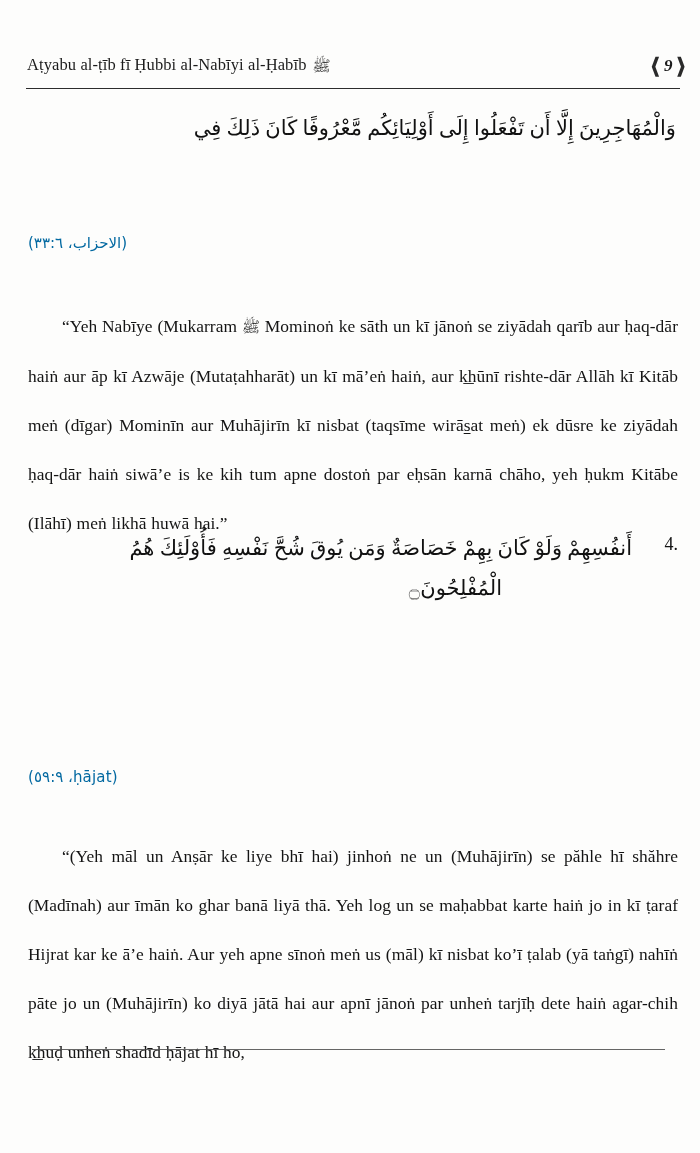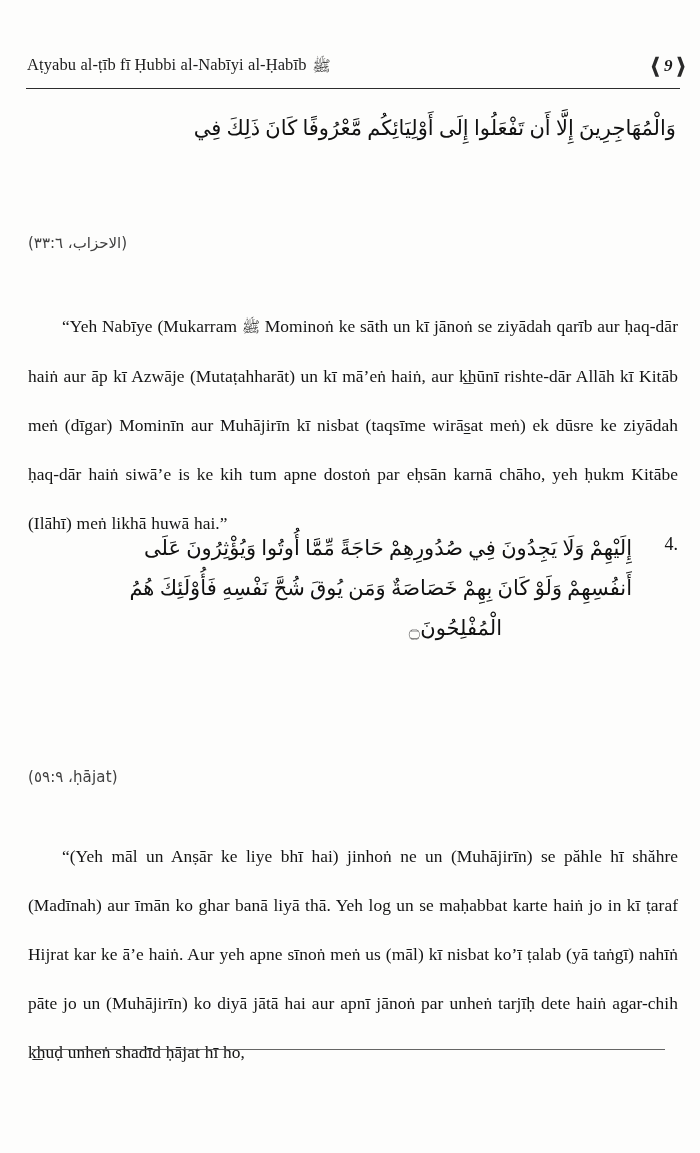--- a/index.html
+++ b/index.html
@@ -122,21 +122,21 @@
     color: #131313;
     direction: ltr;
   }
   
   .citation {
     position: absolute;
     left: 28px;
     direction: rtl;
     font-family: "DejaVu Sans", sans-serif;
     font-size: 15px;
-    color: #404040;
+    color: #0369a1;
     letter-spacing: .2px;
   }
   #citation-1 { top: 234px; }
   #citation-2 { top: 768px; }
   
   .translation {
     position: absolute;
     left: 28px;
     width: 650px;
     font-family: "Liberation Serif", serif;
@@ -177,21 +177,20 @@
     <span class="aline">وَالْمُهَاجِرِينَ إِلَّا أَن تَفْعَلُوا إِلَى أَوْلِيَائِكُم مَّعْرُوفًا كَانَ ذَلِكَ فِي</span>
   </div>
 
   <div class="citation" id="citation-1">(الاحزاب، ٣٣:٦)</div>
 
   <p class="translation" id="translation-1"><span>“Yeh Nabīye (Mukarram </span><span class="salut-inline">ﷺ</span><span> Mominoṅ ke sāth un kī jānoṅ se ziyādah qarīb aur ḥaq-dār haiṅ aur āp kī Azwāje (Mutaṭahharāt) un kī mā’eṅ haiṅ, aur k͟hūnī rishte-dār Allāh kī Kitāb meṅ (dīgar) Mominīn aur Muhājirīn kī nisbat (taqsīme wirā</span><span class="u-under">s</span><span>at meṅ) ek dūsre ke ziyādah ḥaq-dār haiṅ siwā’e is ke kih tum apne dostoṅ par eḥsān karnā chāho, yeh ḥukm Kitābe (Ilāhī) meṅ likhā huwā hai.”</span></p>
 
   <div class="item-number">4.</div>
 
   <div class="arabic" id="arabic-verse-2">
-    <span class="aline">إِلَيْهِمْ وَلَا يَجِدُونَ فِي صُدُورِهِمْ حَاجَةً مِّمَّا أُوتُوا وَيُؤْثِرُونَ عَلَى</span>
     <span class="aline">أَنفُسِهِمْ وَلَوْ كَانَ بِهِمْ خَصَاصَةٌ وَمَن يُوقَ شُحَّ نَفْسِهِ فَأُوْلَئِكَ هُمُ</span>
     <span class="aline" style="text-align:right; padding-right:130px;">
       <span>الْمُفْلِحُونَ</span><span class="verse-mark">۝</span>
     </span>
   </div>
 
   <div class="citation" id="citation-2">(ḥājat، ٥٩:٩)</div>
 
   <p class="translation" id="translation-2">“(Yeh māl un Anṣār ke liye bhī hai) jinhoṅ ne un (Muhājirīn) se păhle hī shăhre (Madīnah) aur īmān ko ghar banā liyā thā. Yeh log un se maḥabbat karte haiṅ jo in kī ṭaraf Hijrat kar ke ā’e haiṅ. Aur yeh apne sīnoṅ meṅ us (māl) kī nisbat ko’ī ṭalab (yā taṅgī) nahīṅ pāte jo un (Muhājirīn) ko diyā jātā hai aur apnī jānoṅ par unheṅ tarjīḥ dete haiṅ agar-chih k͟huḍ unheṅ shadīd ḥājat hī ho,</p>
 

